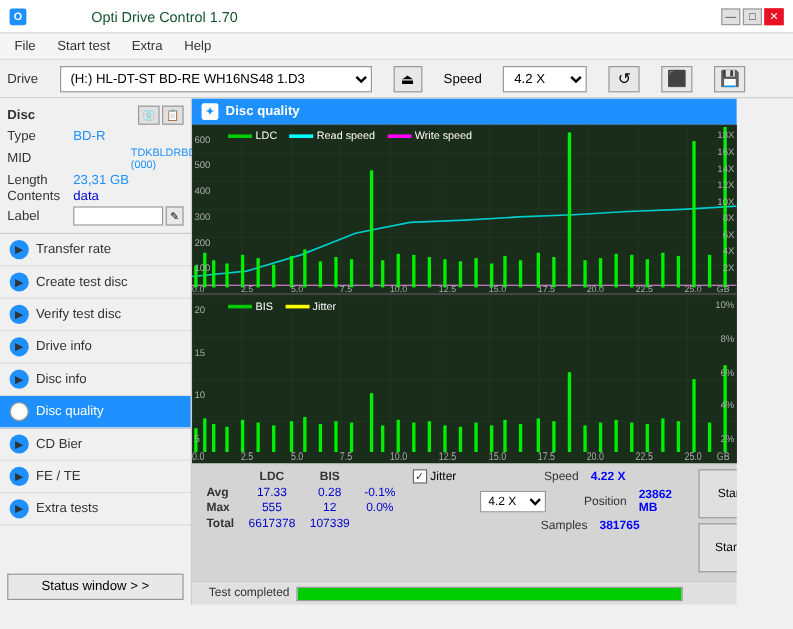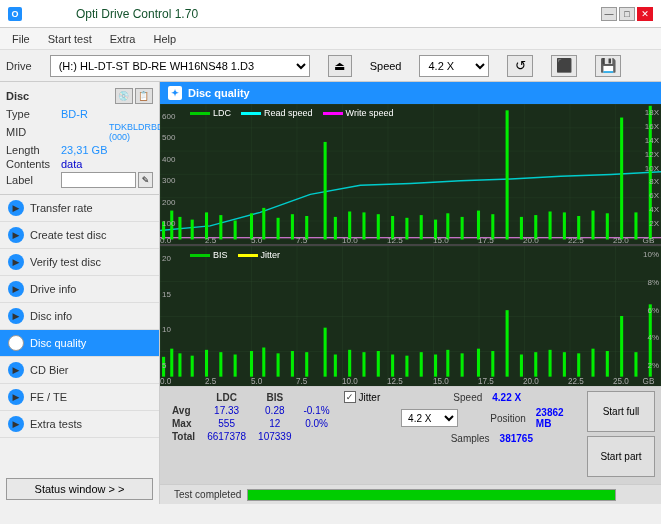--- a/index.html
+++ b/index.html
@@ -21,21 +21,21 @@
     
     .drive-bar { background: #f0f0f0; display: flex; align-items: center; padding: 4px 6px; border-bottom: 1px solid #ccc; height: 32px; gap: 18px; }
     .drive-label { font-size: 11px; color: #333; font-weight: 500; }
     .drive-select { height: 22px; font-size: 11px; border: 1px solid #999; background: white; padding: 0 4px; flex: 1; max-width: 260px; }
     .drive-btn { width: 24px; height: 22px; background: #e8e8e8; border: 1px solid #999; cursor: pointer; display: flex; align-items: center; justify-content: center; font-size: 12px; }
     .speed-label { font-size: 11px; }
     .speed-select { height: 22px; font-size: 11px; border: 1px solid #999; background: white; padding: 0 4px; width: 70px; }
     .drive-icon-btn { width: 26px; height: 22px; background: #e8e8e8; border: 1px solid #999; cursor: pointer; display: flex; align-items: center; justify-content: center; }
 
     
-    .main { display: flex; width: 661px; height: calc(524px - 28px - 22px - 32px - 20px); }
+    .main { display: flex; width: 614px; height: calc(524px - 28px - 22px - 32px - 20px); }
 
     
     .sidebar { width: 160px; background: #f0f0f0; border-right: 1px solid #ccc; display: flex; flex-direction: column; }
     .disc-section { padding: 6px 6px 4px 6px; border-bottom: 1px solid #ccc; }
     .disc-header { display: flex; align-items: center; justify-content: space-between; margin-bottom: 4px; }
     .disc-header-label { font-size: 11px; font-weight: bold; color: #333; }
     .disc-icons { display: flex; gap: 2px; }
     .disc-icon { width: 18px; height: 16px; background: #e0e0e0; border: 1px solid #999; cursor: pointer; display: flex; align-items: center; justify-content: center; font-size: 9px; }
     .disc-row { display: flex; font-size: 11px; margin-bottom: 2px; align-items: center; }
     .disc-key { color: #333; width: 55px; flex-shrink: 0; }

